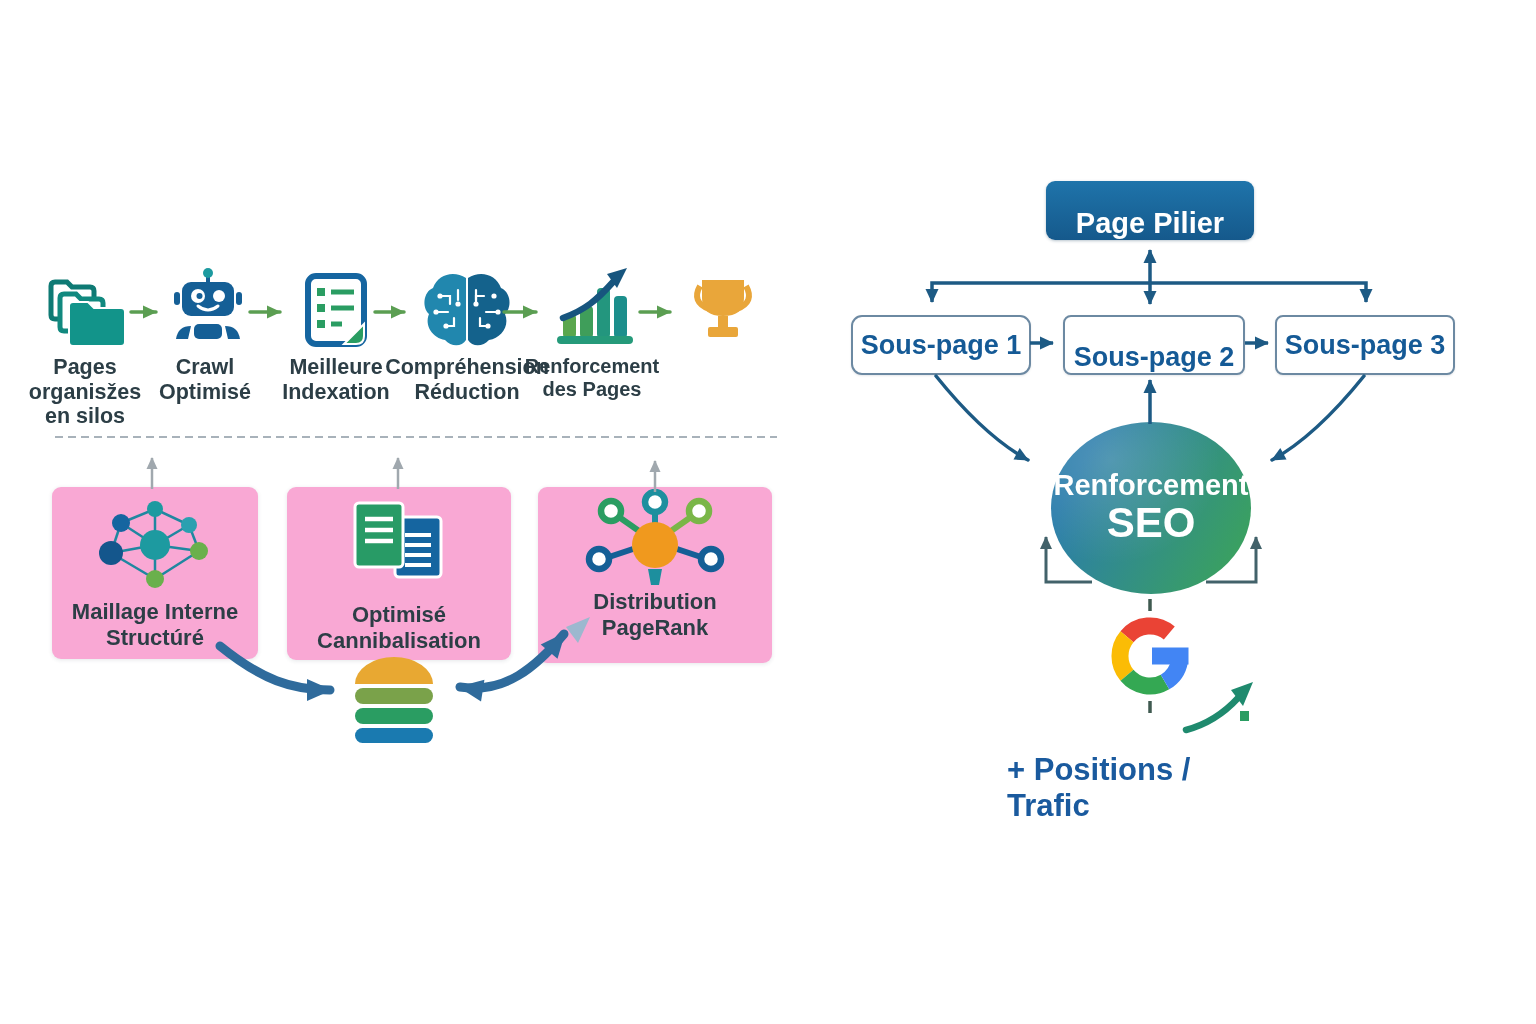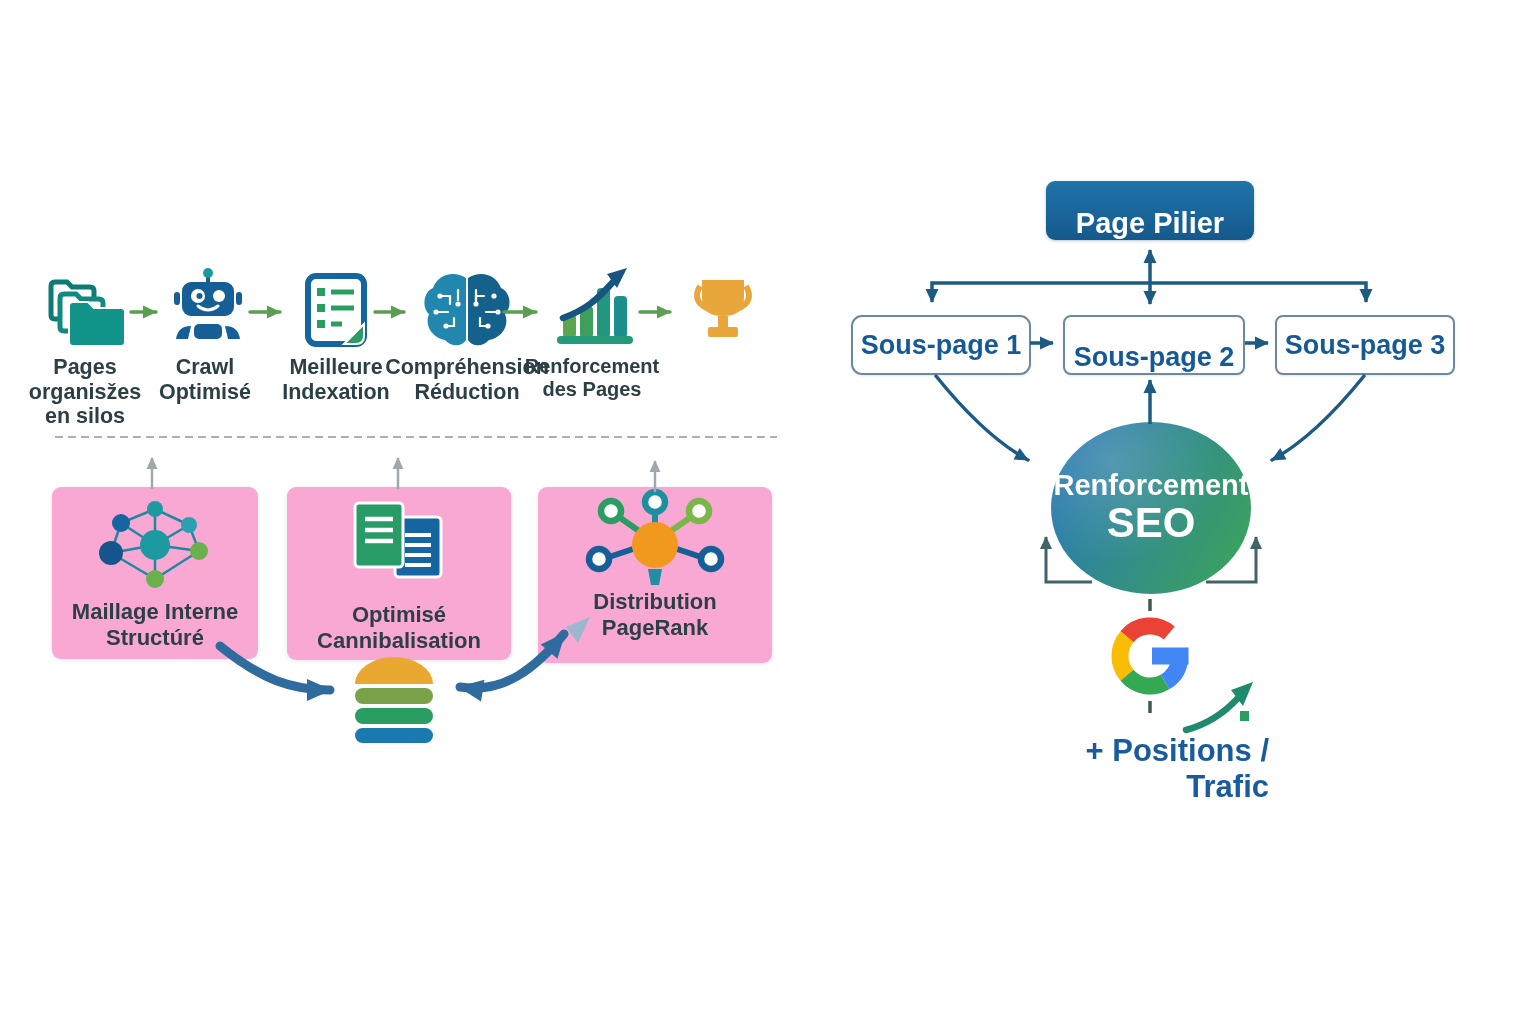--- a/index.html
+++ b/index.html
@@ -27,21 +27,21 @@
                justify-content:center;color:#155a96;font-weight:700;font-size:27px;
                box-shadow:0 1px 2px rgba(40,60,80,.12);}
   .seo-ellipse{position:absolute;left:1051px;top:422px;width:200px;height:172px;z-index:2;
                border-radius:50%;
                background:radial-gradient(ellipse at 30% 22%, rgba(255,255,255,.18), rgba(255,255,255,0) 55%),
                           linear-gradient(118deg,#2b7dab 18%,#3aa061 88%);
                display:flex;flex-direction:column;align-items:center;justify-content:center;
                color:#fff;text-align:center;}
   .seo-line1{font-weight:700;font-size:29px;line-height:1.05;}
   .seo-line2{font-weight:700;font-size:42px;line-height:1.1;}
-  .result-text{position:absolute;left:1007px;top:733px;width:262px;z-index:2;text-align:right;
+  .result-text{position:absolute;left:1007px;top:752px;width:262px;z-index:2;text-align:left;
                color:#1a5a9e;font-weight:700;font-size:31px;}
   .google-wrap{position:absolute;left:1108px;top:614px;z-index:2;}
   .db-wrap{position:absolute;left:355px;top:654px;z-index:2;}
 </style>
 </head>
 <body>
 
 <div class="canvas">
 
   <svg id="connectors" width="1536" height="1024" viewBox="0 0 1536 1024">

